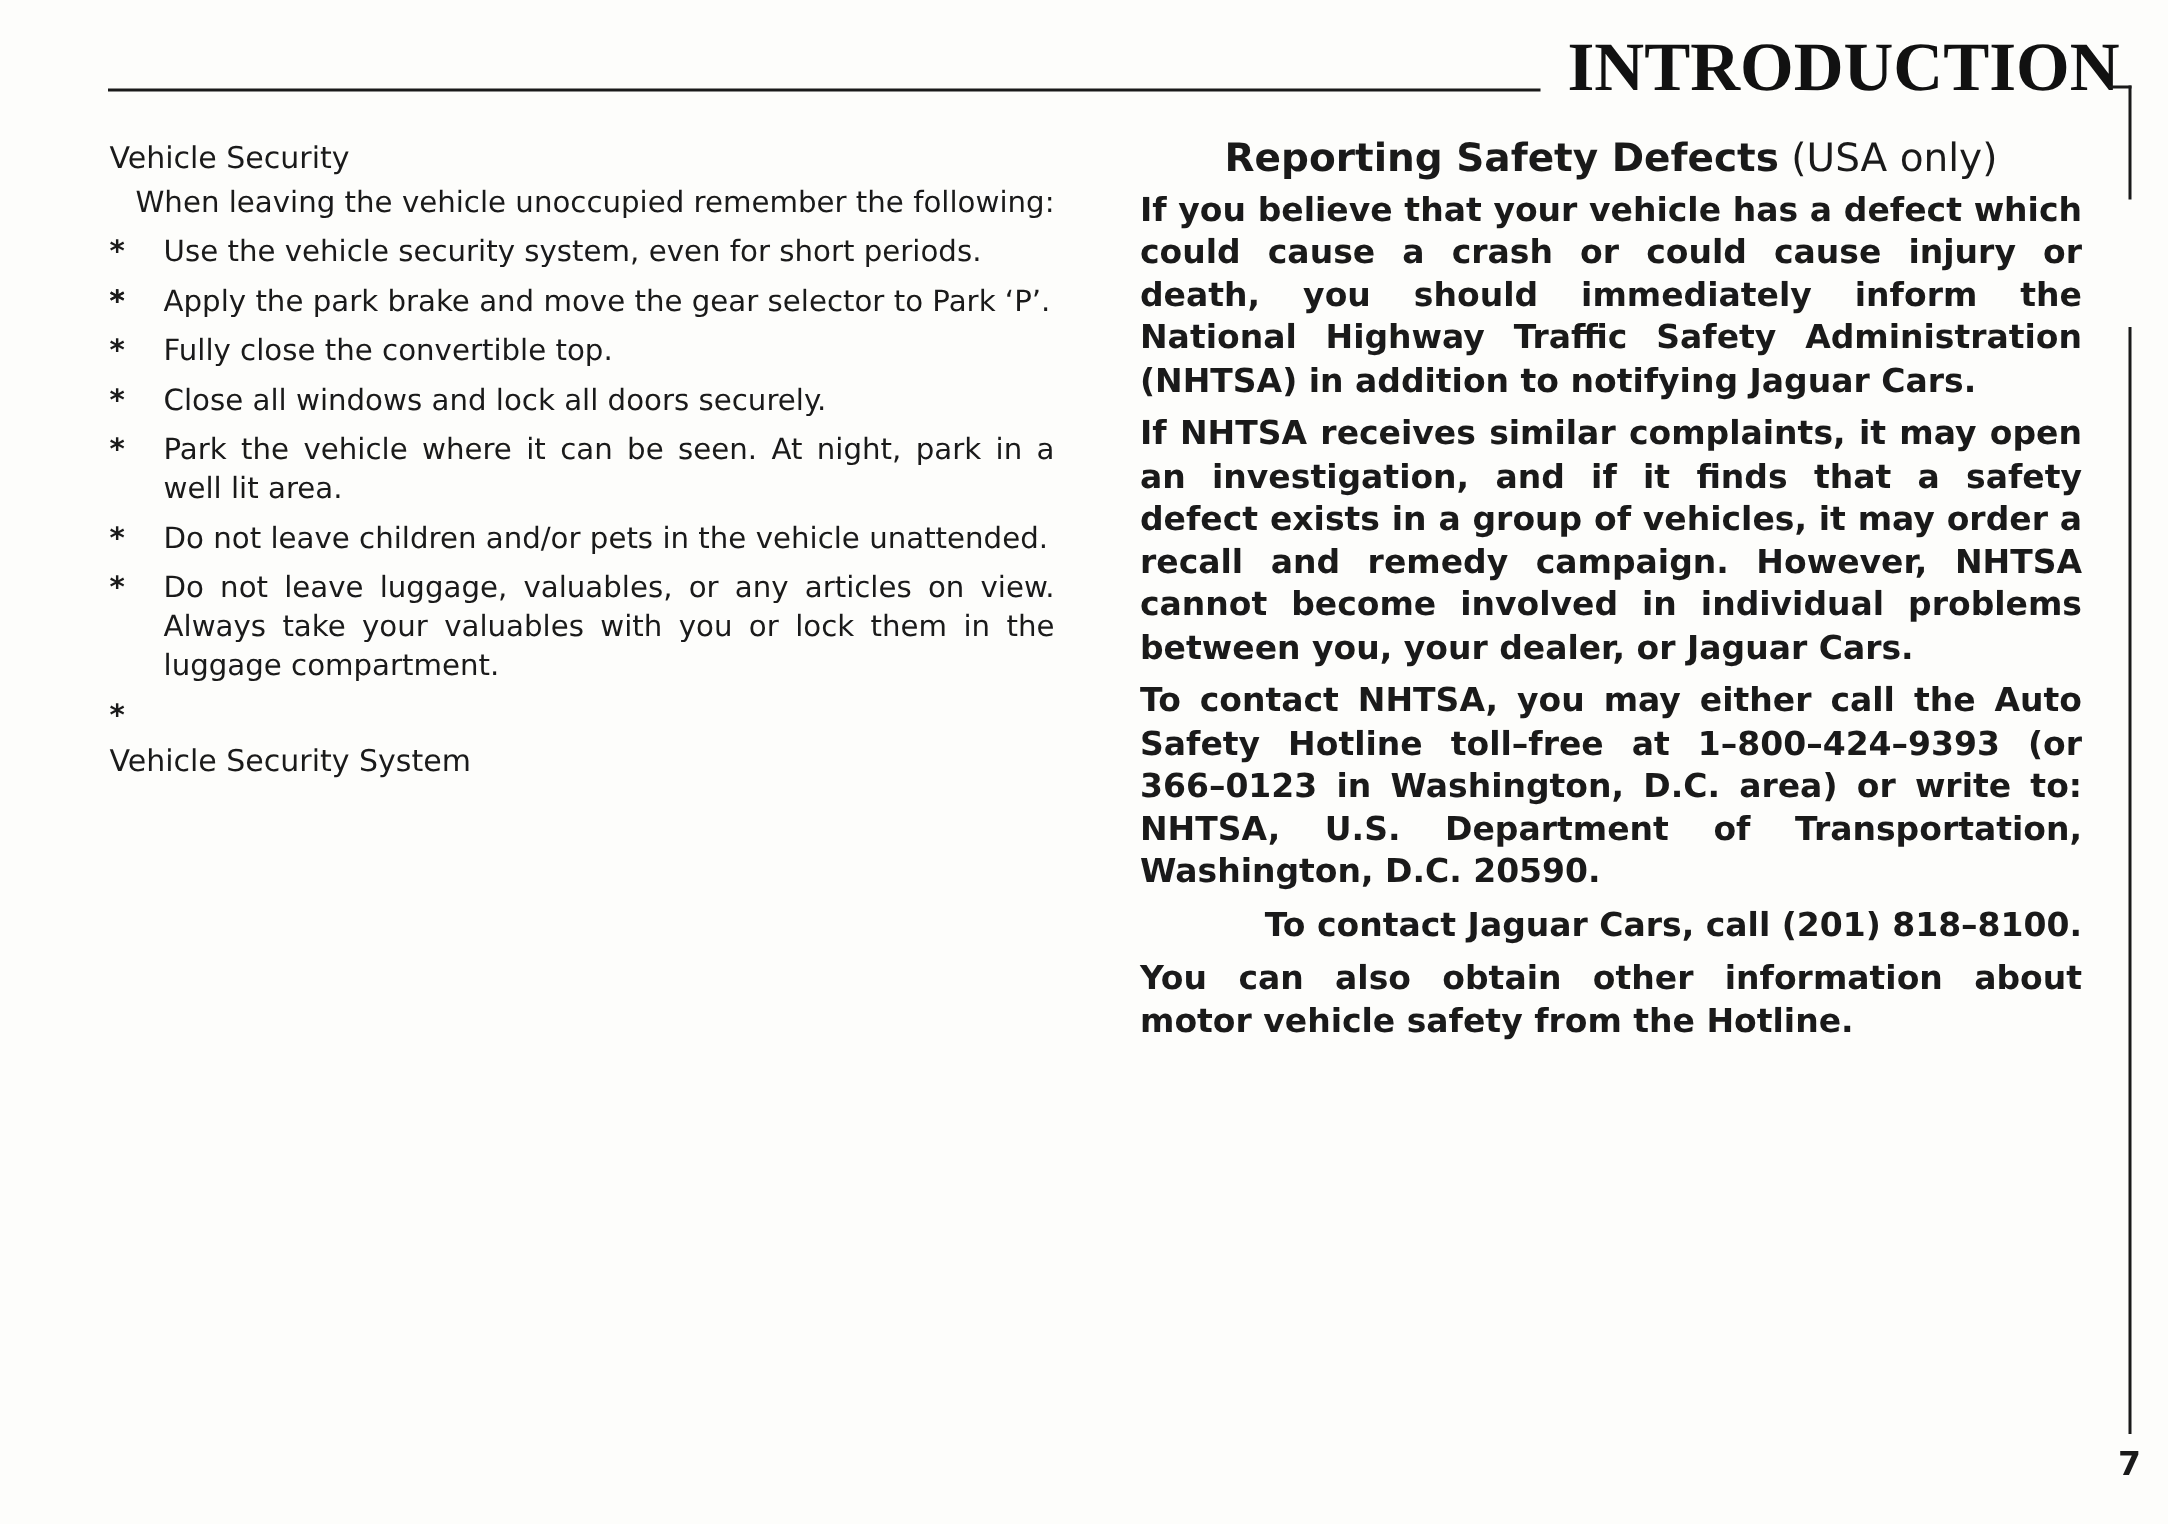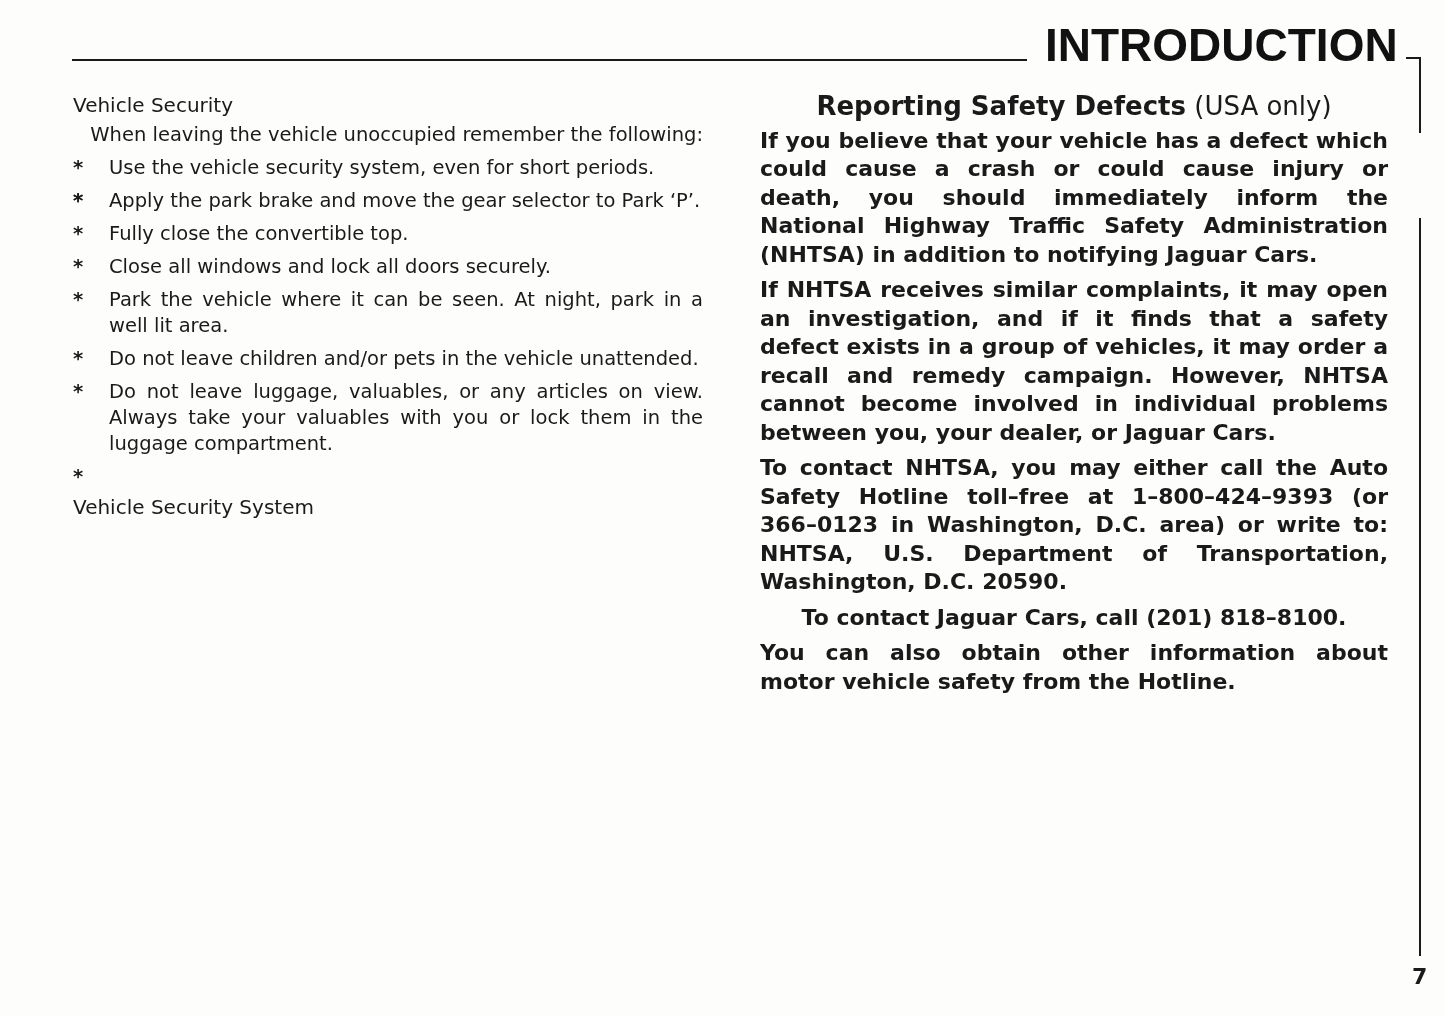--- a/index.html
+++ b/index.html
@@ -4,21 +4,21 @@
 <style>
   html, body { margin: 0; padding: 0; }
   body {
     width: 1445px; height: 1016px; position: relative; overflow: hidden;
     background: #fdfdfb; color: #1a1a1a;
     font-family: "DejaVu Sans", sans-serif;
   }
   .header-rule { position: absolute; left: 72px; top: 59px; width: 955px; height: 2px; background: #1a1a1a; }
   .section-title {
     position: absolute; left: 1045px; top: 18px;
-    font-family: Liberation Sans, sans-serif; font-weight: bold;
+    font-family: Liberation Serif, serif; font-weight: bold;
     font-size: 46px; letter-spacing: 0px; color: #111;
   }
   .bracket-top { position: absolute; left: 1406px; top: 57px; width: 15px; height: 2px; background: #1a1a1a; }
   .bracket-vert1 { position: absolute; left: 1419px; top: 57px; width: 2px; height: 76px; background: #1a1a1a; }
   .bracket-vert2 { position: absolute; left: 1419px; top: 218px; width: 2px; height: 738px; background: #1a1a1a; }
   .page-number { position: absolute; left: 1412px; top: 964px; font-size: 22px; font-weight: bold; }
 
   .col-left { position: absolute; left: 73px; top: 92px; width: 630px; font-size: 19.5px; line-height: 26px; }
   .col-right { position: absolute; left: 760px; top: 92px; width: 628px; font-size: 22px; line-height: 28.5px; }
 
@@ -58,15 +58,15 @@
   </ul>
   <div class="gap"></div>
   <h2>Vehicle Security System</h2>
 </div>
 
 <div class="col-right">
   <h2><span class="b">Reporting Safety Defects</span><span> (USA only)</span></h2>
   <p>If you believe that your vehicle has a defect which could cause a crash or could cause injury or death, you should immediately inform the National Highway Traffic Safety Administration (NHTSA) in addition to notifying Jaguar Cars.</p>
   <p>If NHTSA receives similar complaints, it may open an investigation, and if it finds that a safety defect exists in a group of vehicles, it may order a recall and remedy campaign.  However, NHTSA cannot become involved in individual problems between you, your dealer, or Jaguar Cars.</p>
   <p>To contact NHTSA, you may either call the Auto Safety Hotline toll–free at 1–800–424–9393 (or 366–0123 in Washington, D.C. area) or write to: NHTSA, U.S. Department of Transportation, Washington, D.C. 20590.</p>
-  <p style="text-align:center">To contact Jaguar Cars, call (201) 818–8100.</p>
+  <p style="text-align:right">To contact Jaguar Cars, call (201) 818–8100.</p>
   <p>You can also obtain other information about motor vehicle safety from the Hotline.</p>
 </div>
 
 </body></html>

